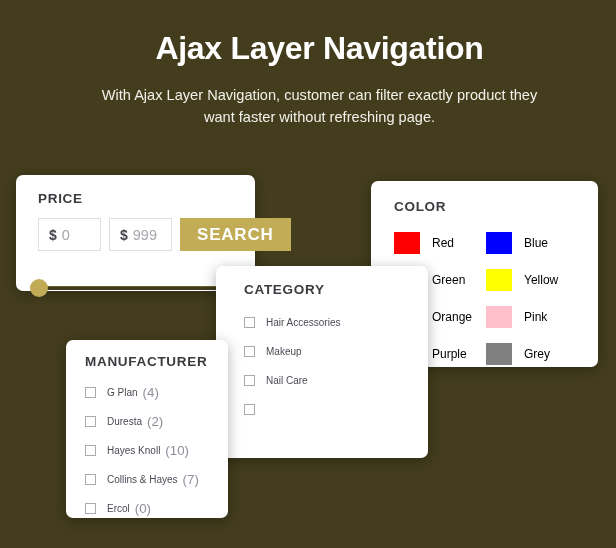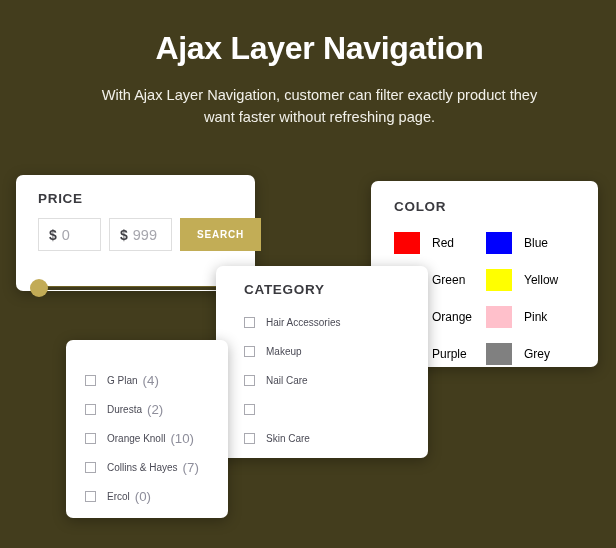--- a/index.html
+++ b/index.html
@@ -85,21 +85,21 @@
     color: #a6a6ad;
     font-size: 14.5px;
   }
   #search-button {
     height: 33px;
     padding: 0 17px;
     background: #c2ad56;
     color: #ffffff;
     border: none;
     font-family: "Liberation Sans", sans-serif;
-    font-size: 10px;
+    font-size: 17px;
     font-weight: bold;
     letter-spacing: 0.8px;
     cursor: pointer;
   }
   #price-slider {
     position: absolute;
     left: 36px; top: 285px;
     width: 232px; height: 6px;
     z-index: 3;
   }
@@ -165,21 +165,21 @@
 
   
   #manufacturer-panel {
     left: 66px; top: 340px;
     width: 162px; height: 178px;
     z-index: 5;
   }
   #manufacturer-panel .panel-title { position: absolute; left: 19px; top: 14px; }
   #manufacturer-list {
     position: absolute;
-    left: 19px; top: 26px;
+    left: 19px; top: 38px;
     width: 200px;
   }
 
   
   .check-row {
     display: flex;
     align-items: center;
     height: 29px;
     cursor: pointer;
     white-space: nowrap;
@@ -278,42 +278,39 @@
         <span class="checkbox"></span>
         <span class="check-label">Makeup</span>
       </div>
       <div class="check-row">
         <span class="checkbox"></span>
         <span class="check-label">Nail Care</span>
       </div>
       <div class="check-row">
         <span class="checkbox"></span>
       </div>
-      <div class="check-row">
-        <span class="checkbox"></span>
-        <span class="check-label">Skin Care</span>
-      </div>
     </div>
 </div>
 
 <div class="panel" id="manufacturer-panel">
+  <div class="panel-title">MANUFACTURER</div>
   <div id="manufacturer-list">
       <div class="check-row">
         <span class="checkbox"></span>
         <span class="check-label">G Plan</span>
         <span class="check-count">(4)</span>
       </div>
       <div class="check-row">
         <span class="checkbox"></span>
         <span class="check-label">Duresta</span>
         <span class="check-count">(2)</span>
       </div>
       <div class="check-row">
         <span class="checkbox"></span>
-        <span class="check-label">Orange Knoll</span>
+        <span class="check-label">Hayes Knoll</span>
         <span class="check-count">(10)</span>
       </div>
       <div class="check-row">
         <span class="checkbox"></span>
         <span class="check-label">Collins &amp; Hayes</span>
         <span class="check-count">(7)</span>
       </div>
       <div class="check-row">
         <span class="checkbox"></span>
         <span class="check-label">Ercol</span>

